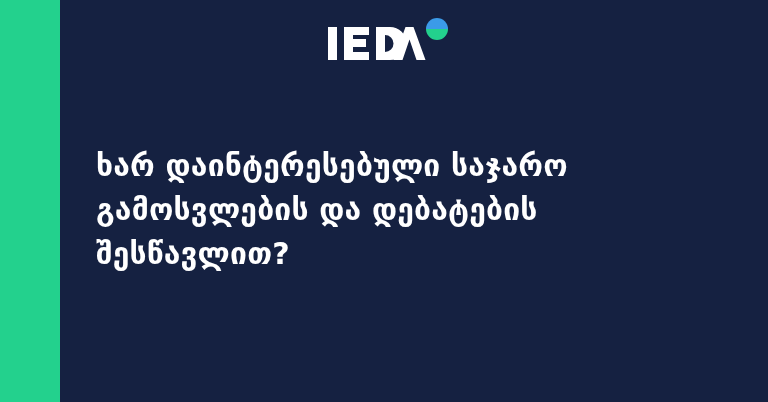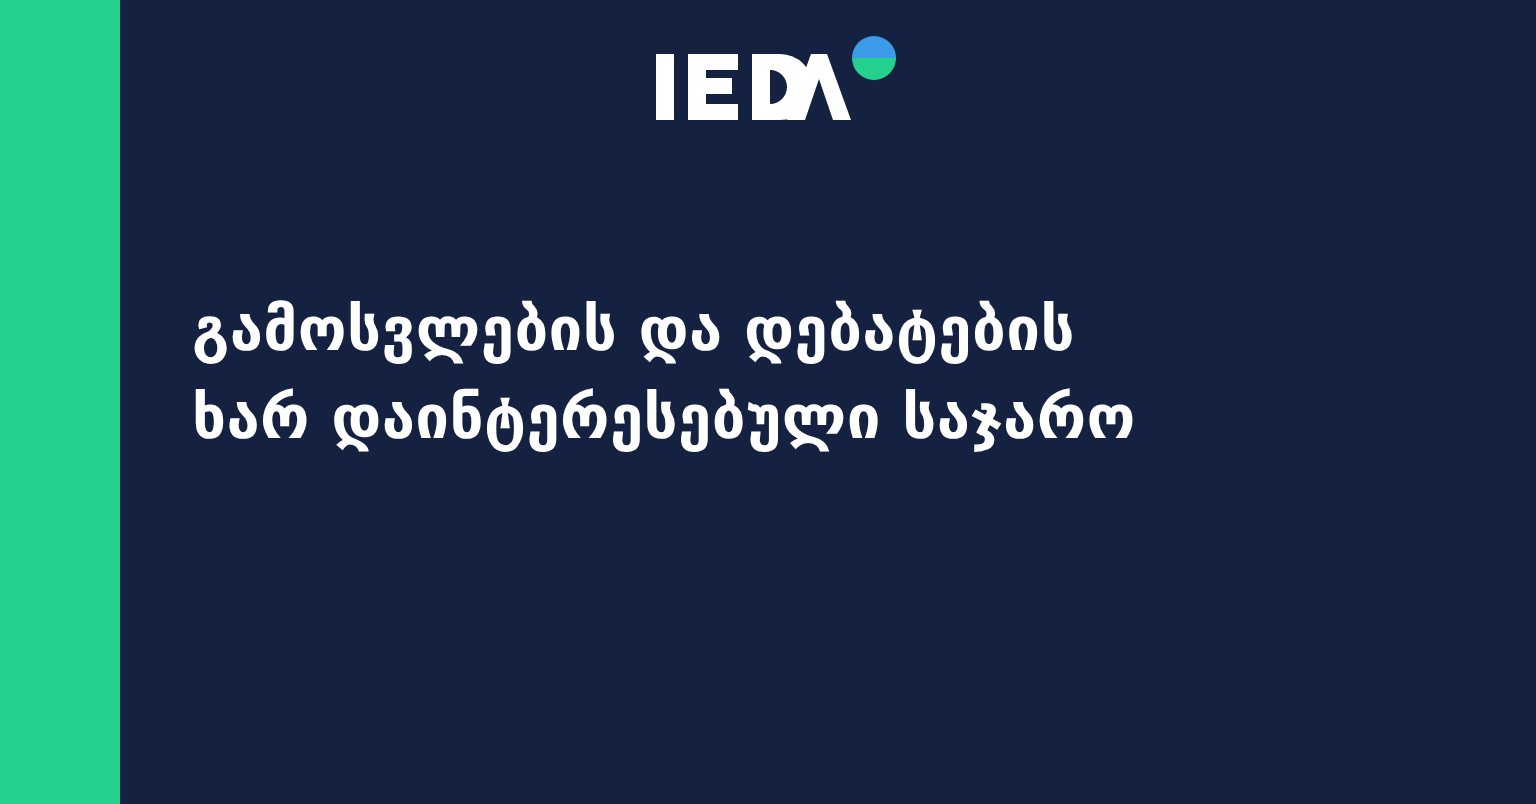--- a/index.html
+++ b/index.html
@@ -88,17 +88,18 @@
 
         <g clip-path="url(#dotclip)">
           <rect x="98" y="0" width="22" height="11" fill="#3b9be8"></rect>
           <rect x="98" y="11" width="22" height="11" fill="#23d18d"></rect>
         </g>
       </svg>
     </span>
   </div>
 
   <div id="headline">
+    <span class="hl-line">ხარ დაინტერესებული საჯარო</span>
     <span class="hl-line">გამოსვლების და დებატების</span>
-    <span class="hl-line">ხარ დაინტერესებული საჯარო</span>
+    <span class="hl-line">შესწავლით?</span>
   </div>
 
 </div>
 
 </body></html>

